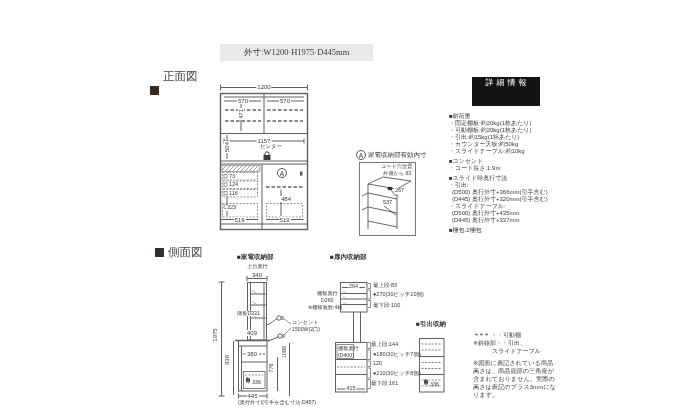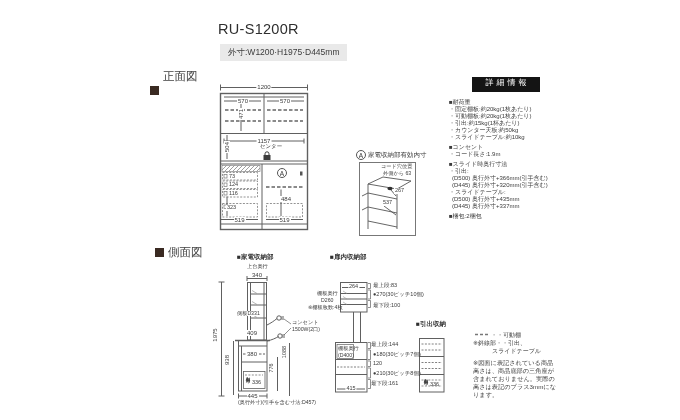--- a/index.html
+++ b/index.html
@@ -10,26 +10,26 @@
   .c{transform:translateX(-50%);}
   .bgw{background:#fff;padding:0 1px;}
   .rot{transform:translate(-50%,-50%) rotate(-90deg);}
   .f55{font-size:5.5px;}
   .f52{font-size:5.2px;}
   .f65{font-size:6.5px;}
   .vert{writing-mode:vertical-rl;font-size:4.6px;letter-spacing:.4px;}
   .badgeA{position:absolute;width:10px;height:10px;border:1px solid #555;border-radius:50%;
           font-size:6.5px;line-height:9px;text-align:center;color:#333;background:#fff;box-sizing:border-box;}
   .page-title{position:absolute;font-size:14.5px;color:#2e2e2e;letter-spacing:.3px;}
-  .size-badge{position:absolute;background:#e9e9e9;color:#3c3c3c;font-size:8.5px;padding:4px 8px;line-height:1;}
+  .size-badge{position:absolute;background:#e9e9e9;color:#3c3c3c;font-size:8.5px;padding:4px 24px;line-height:1;font-family:Liberation Serif, serif;}
   .sec-marker{position:absolute;width:9px;height:9px;background:#3a2a22;}
   .sec-label{position:absolute;font-size:11.5px;color:#424242;line-height:1;}
   .mini-header{position:absolute;font-size:6.5px;font-weight:700;color:#2f2f2f;line-height:1;}
   .details{position:absolute;left:449px;top:77px;width:124px;}
-  .details-header{width:68px;height:15px;margin-left:23px;background:#141414;color:#fff;
+  .details-header{width:68px;height:29px;margin-left:23px;background:#141414;color:#fff;
           font-size:8px;letter-spacing:3px;text-indent:3px;text-align:center;line-height:12px;}
   .details-body{margin-top:7px;font-size:6px;line-height:7px;color:#3b3b3b;}
   .d-sec{margin-bottom:3px;}
   .d-sec div{white-space:nowrap;}
   .ind{padding-left:3px;}
   .footnote{position:absolute;left:473px;top:359px;font-size:6.2px;line-height:8px;color:#3d3d3d;}
 </style>
 </head>
 <body>
 
@@ -181,21 +181,20 @@
       <line x1="419.5" y1="374.5" x2="444" y2="374.5"></line>
       <line x1="421.5" y1="380" x2="442" y2="380" stroke-dasharray="2 1.4" stroke-width="0.7"></line>
       <line x1="421.5" y1="386" x2="442" y2="386" stroke-dasharray="2 1.4" stroke-width="0.7"></line>
     </g>
 
     <g>
       <line x1="475" y1="334.5" x2="489" y2="334.5" stroke="#777" stroke-width="1.5" stroke-dasharray="3 2"></line>
     </g>
   </svg>
 
-  <span class="page-title" style="left:218px;top:21px">RU-S1200R</span>
   <span class="size-badge" style="left:220px;top:44px">外寸:W1200·H1975·D445mm</span>
 
   <span class="sec-marker" style="left:150px;top:86px"></span>
   <span class="sec-label" style="left:163px;top:71px">正面図</span>
 
   <span class="t c bgw" style="left:264px;top:84px">1200</span>
   <span class="t c bgw" style="left:243px;top:97.5px">570</span>
   <span class="t c bgw" style="left:285px;top:97.5px">570</span>
   <span class="t rot bgw" style="left:241px;top:114px">471</span>
   <span class="t c bgw" style="left:264px;top:137.5px">1157</span>

